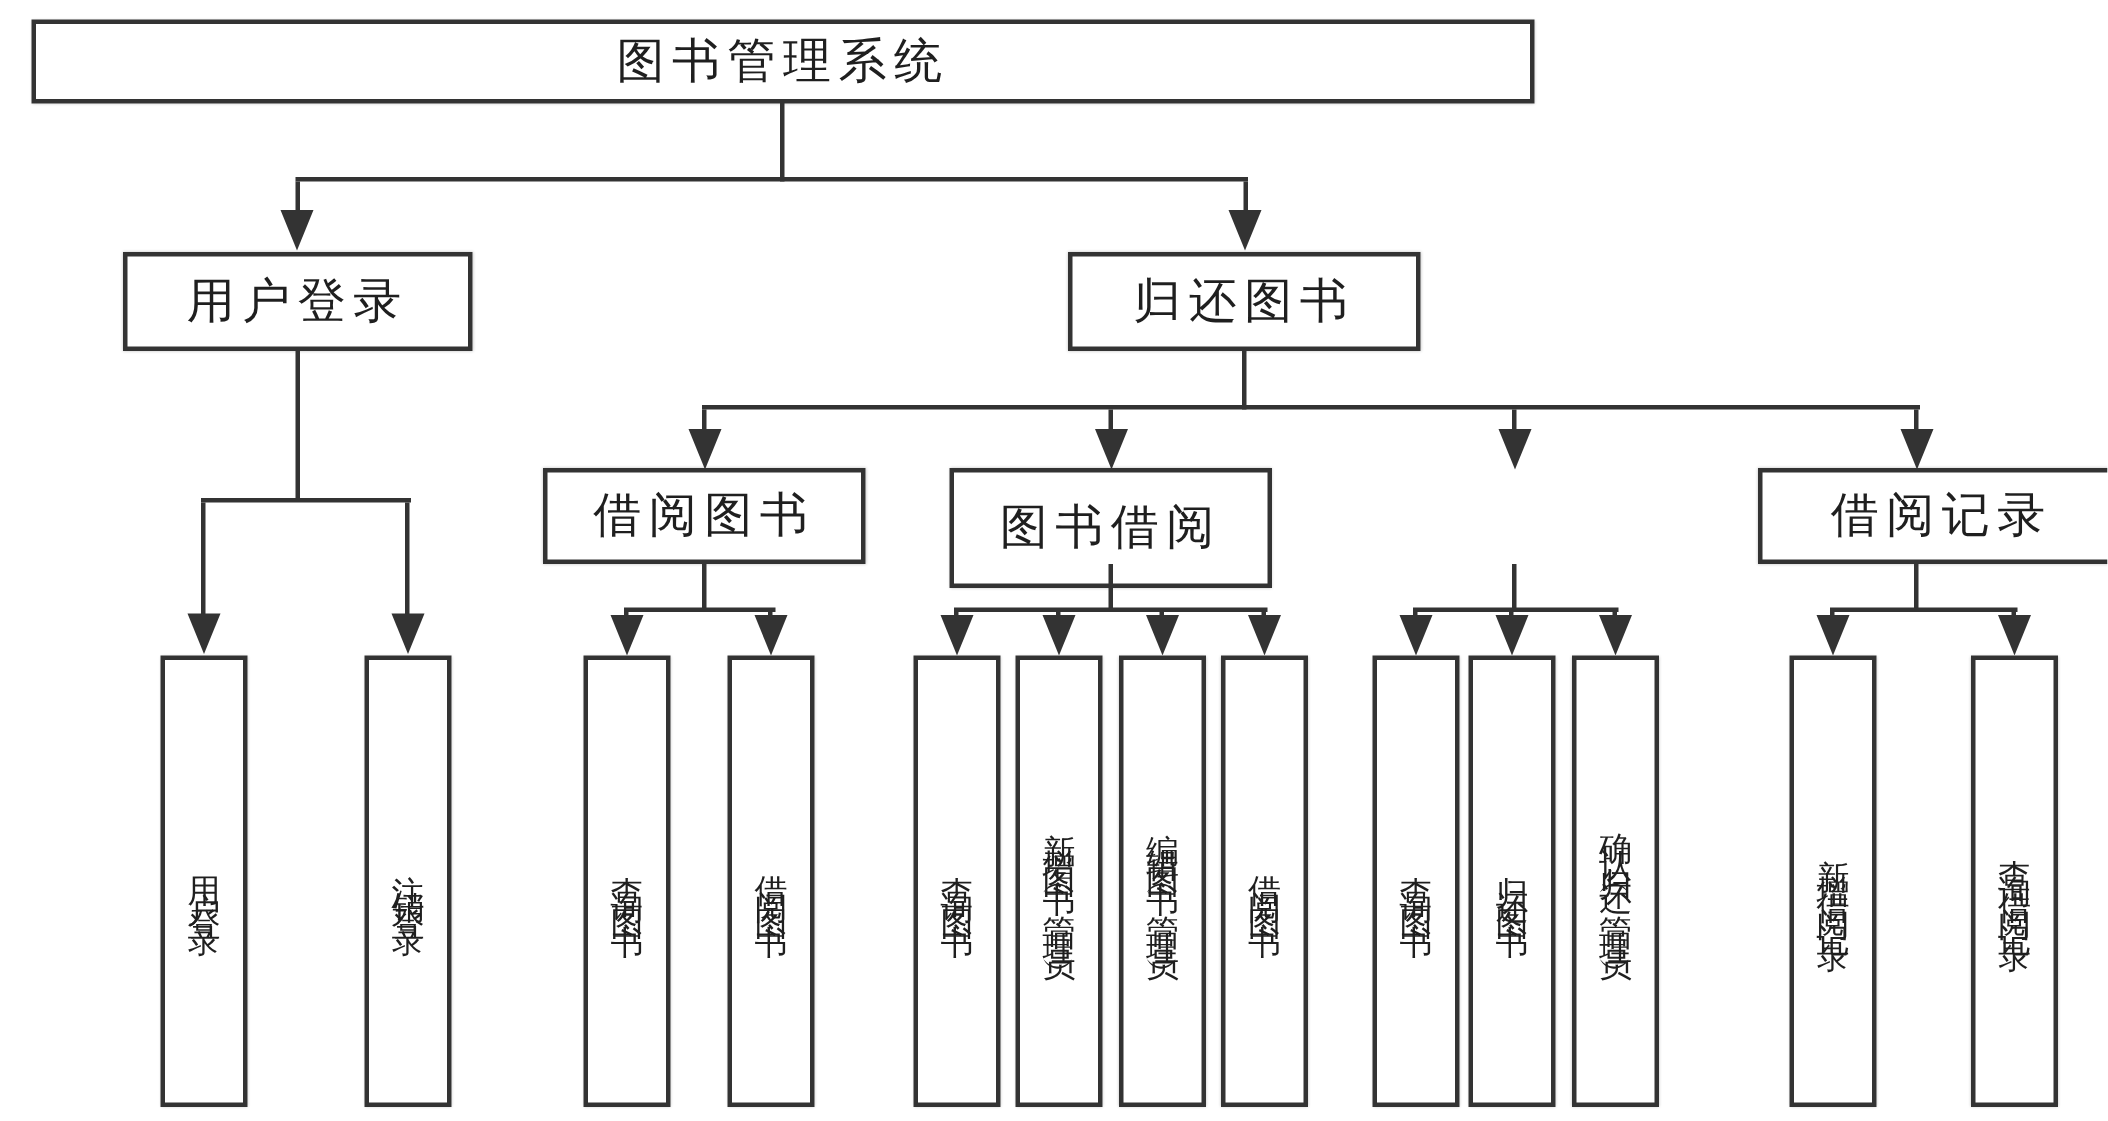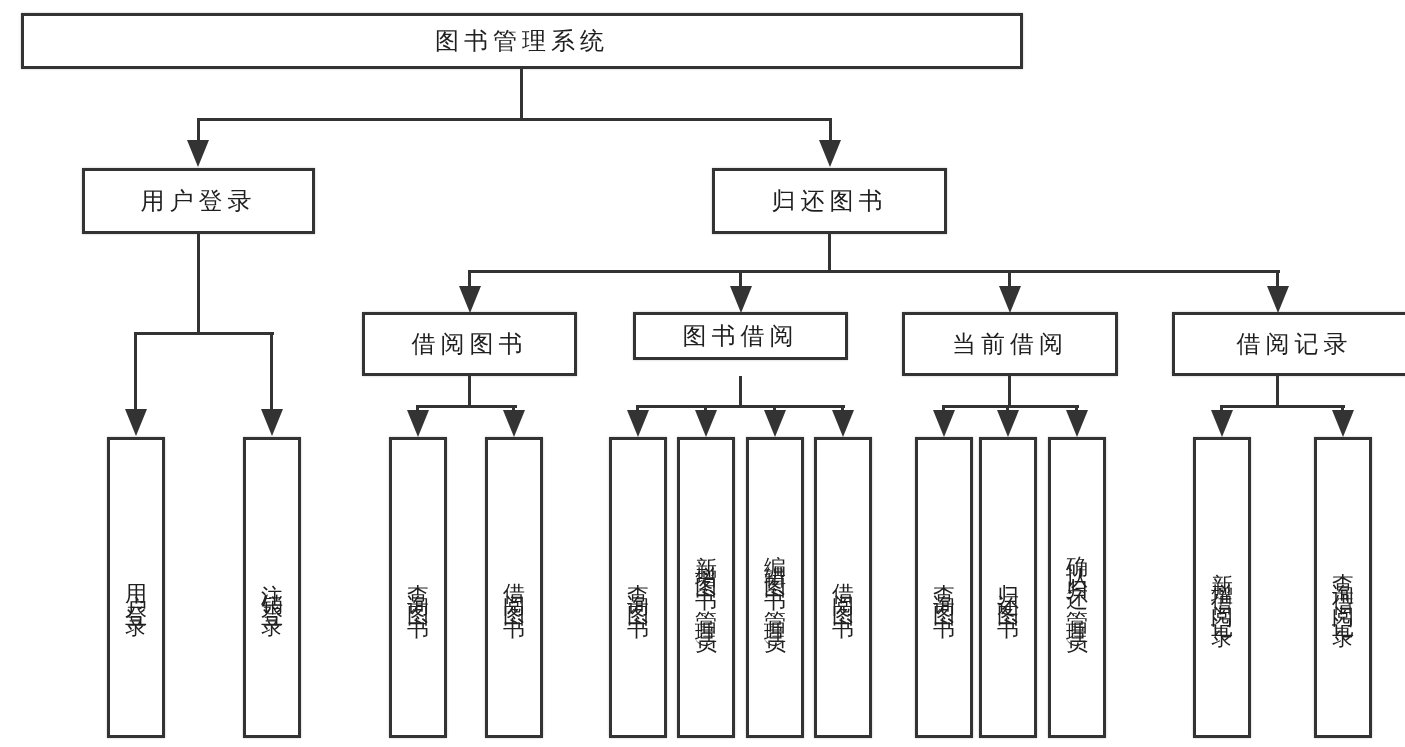--- a/index.html
+++ b/index.html
@@ -12,21 +12,21 @@
     overflow: hidden;
   }
   .box {
     position: absolute;
     box-sizing: border-box;
     border: 3px solid #333333;
     background: #ffffff;
     display: flex;
     align-items: center;
     justify-content: center;
-    font-size: 24px;
+    font-size: 32px;
     color: #1f1f1f;
     letter-spacing: 5px;
     white-space: nowrap;
     box-shadow: 0 0 2px rgba(0,0,0,0.25);
   }
   .vbox {
     position: absolute;
     box-sizing: border-box;
     border: 3px solid #333333;
     background: #ffffff;
@@ -91,22 +91,21 @@
   <div class="vline" style="left:468px; top:273px; width:3px; height:15px;"></div>
   <div class="arrow" style="left:459px; top:286px;"></div>
   <div class="vline" style="left:739px; top:273px; width:3px; height:15px;"></div>
   <div class="arrow" style="left:730px; top:286px;"></div>
   <div class="vline" style="left:1008px; top:273px; width:3px; height:15px;"></div>
   <div class="arrow" style="left:999px; top:286px;"></div>
   <div class="vline" style="left:1276px; top:273px; width:3px; height:15px;"></div>
   <div class="arrow" style="left:1267px; top:286px;"></div>
 
   <div class="box" style="left:362px; top:312px; width:215px; height:64px;">借阅图书</div>
-  <div class="box" style="left:633px; top:312px; width:215px; height:48px;">图书借阅</div>
-  <div class="box" style="left:902px; top:312px; width:216px; height:64px;">当前借阅</div>
+  <div class="box" style="left:633px; top:312px; width:215px; height:80px;">图书借阅</div>
   <div class="box" style="left:1172px; top:312px; width:245px; height:64px;">借阅记录</div>
 
   <div class="vline" style="left:468px; top:376px; width:3px; height:32px;"></div>
   <div class="hline" style="left:416px; top:405px; width:101px; height:3px;"></div>
   <div class="vline" style="left:416px; top:408px; width:3px; height:5px;"></div>
   <div class="arrow" style="left:407px; top:410px;"></div>
   <div class="vline" style="left:512px; top:408px; width:3px; height:5px;"></div>
   <div class="arrow" style="left:503px; top:410px;"></div>
 
   <div class="vline" style="left:739px; top:376px; width:3px; height:32px;"></div>

